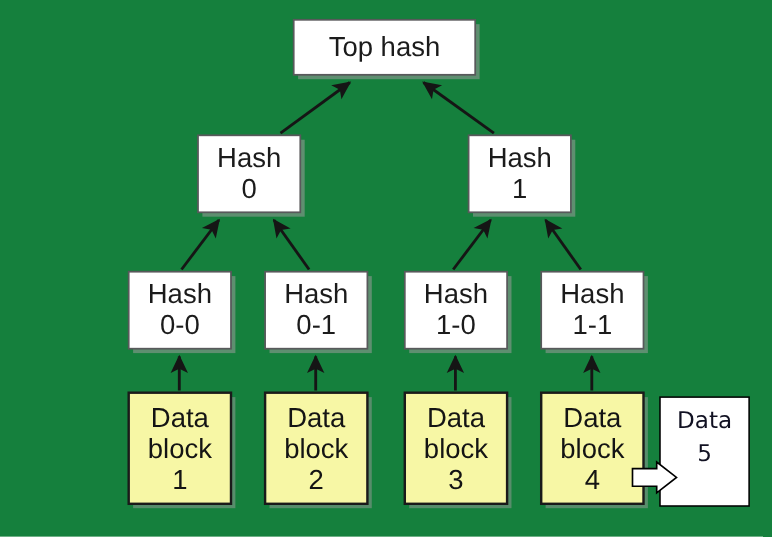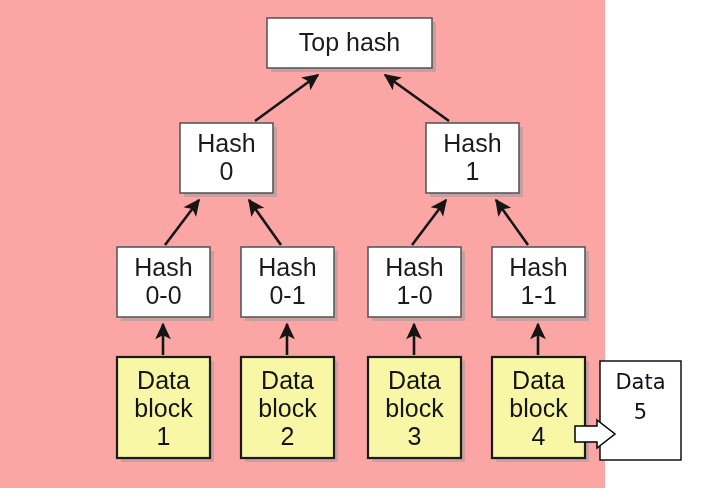--- a/index.html
+++ b/index.html
@@ -9,23 +9,23 @@
     background: #ffffff;
   }
   body {
     width: 702px;
     height: 488px;
     overflow: hidden;
     font-family: "Liberation Sans", sans-serif;
   }
   #diagram-root {
     position: relative;
-    width: 605px;
+    width: 702px;
     height: 488px;
-    background: #fca5a5;
+    background: #15803d;
   }
   svg#merkle-svg {
     position: absolute;
     top: 0;
     left: 0;
     width: 702px;
     height: 488px;
     display: block;
   }
   .node-box {

